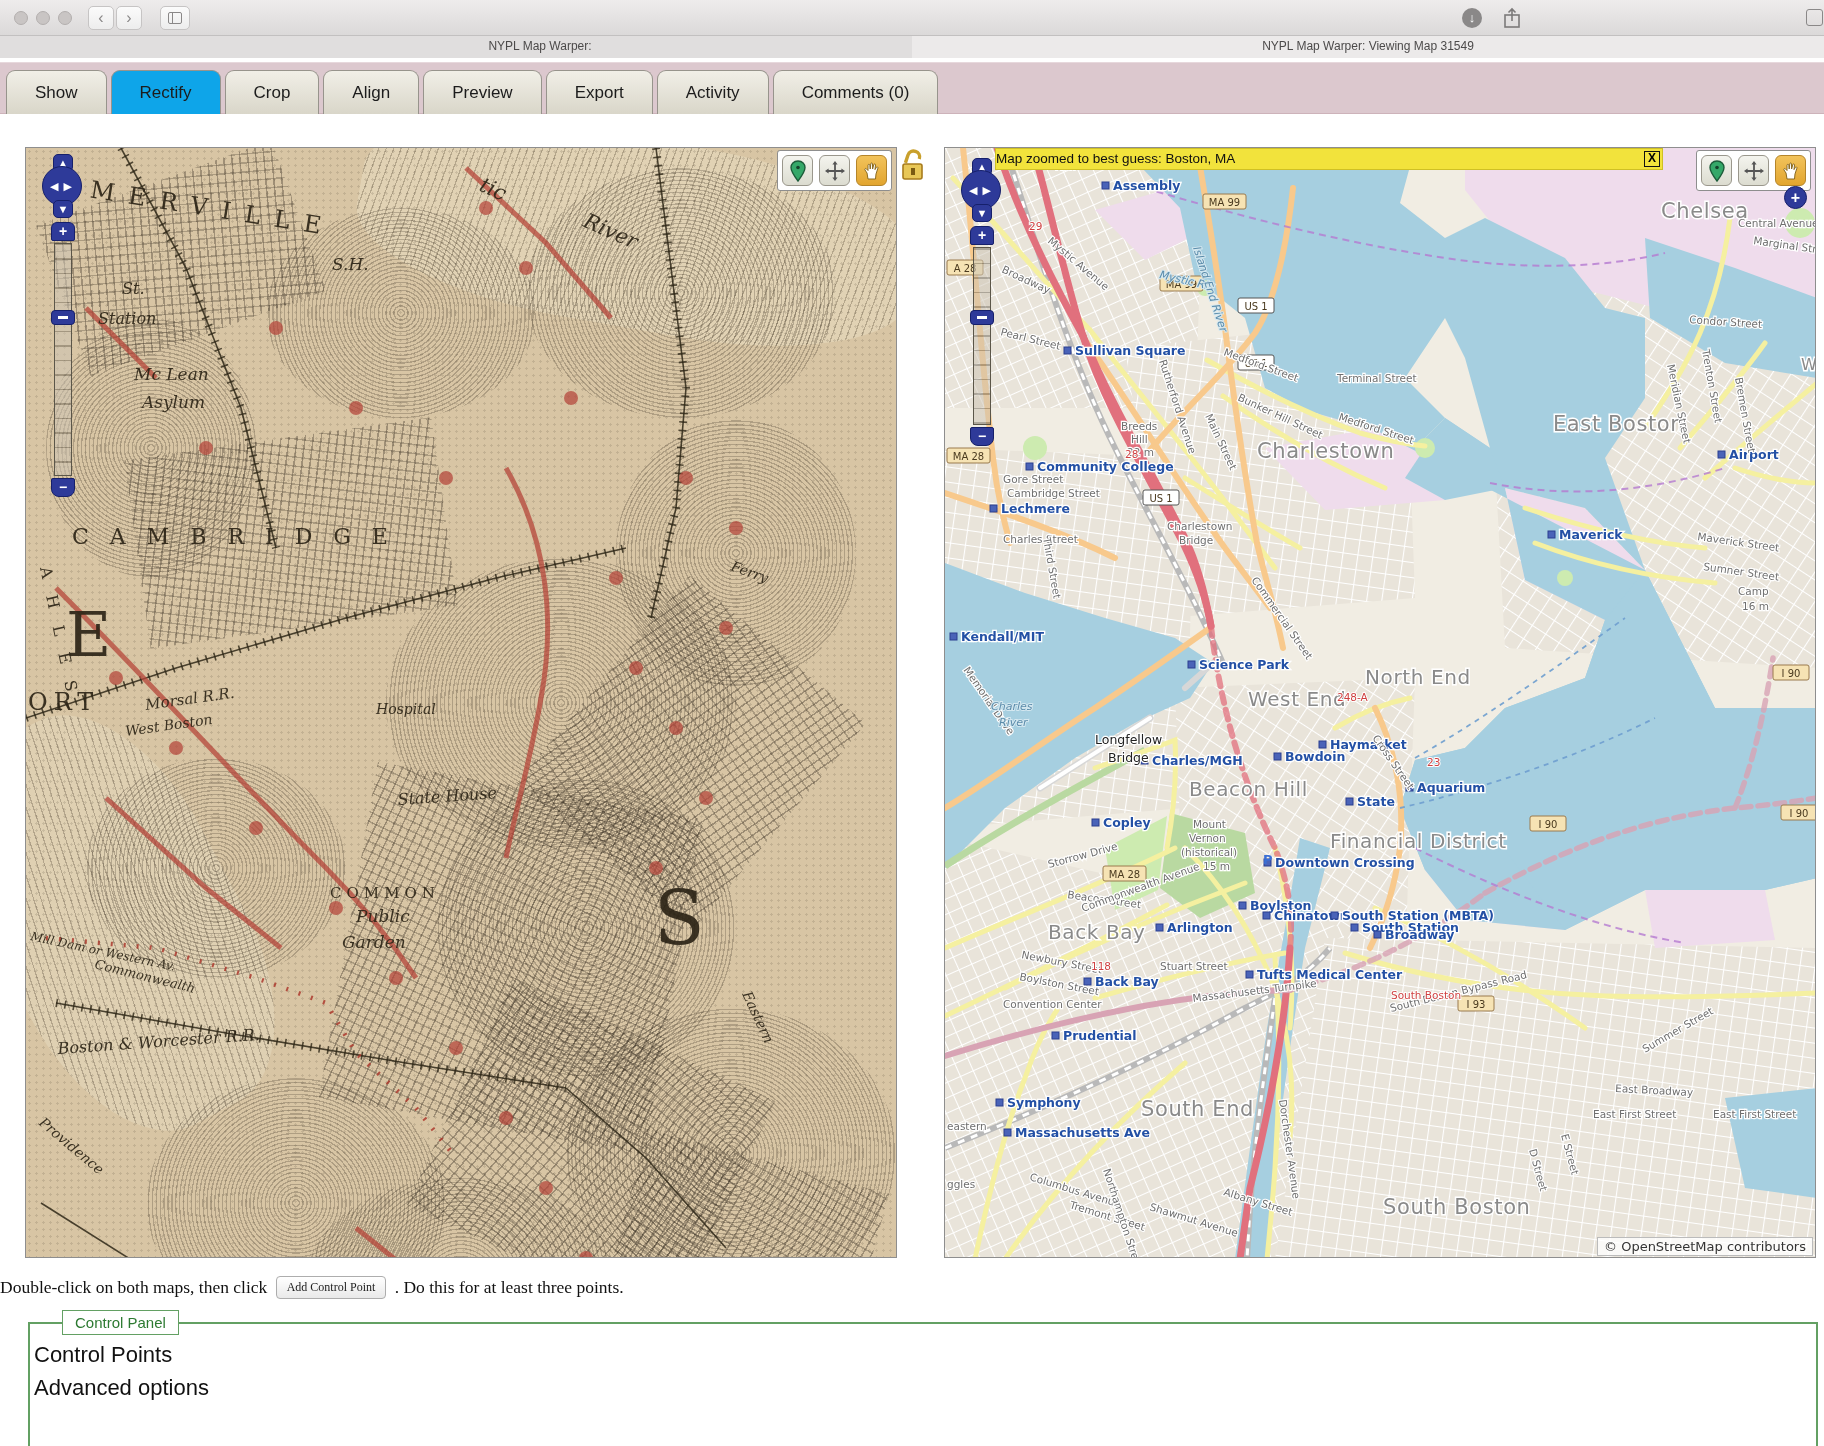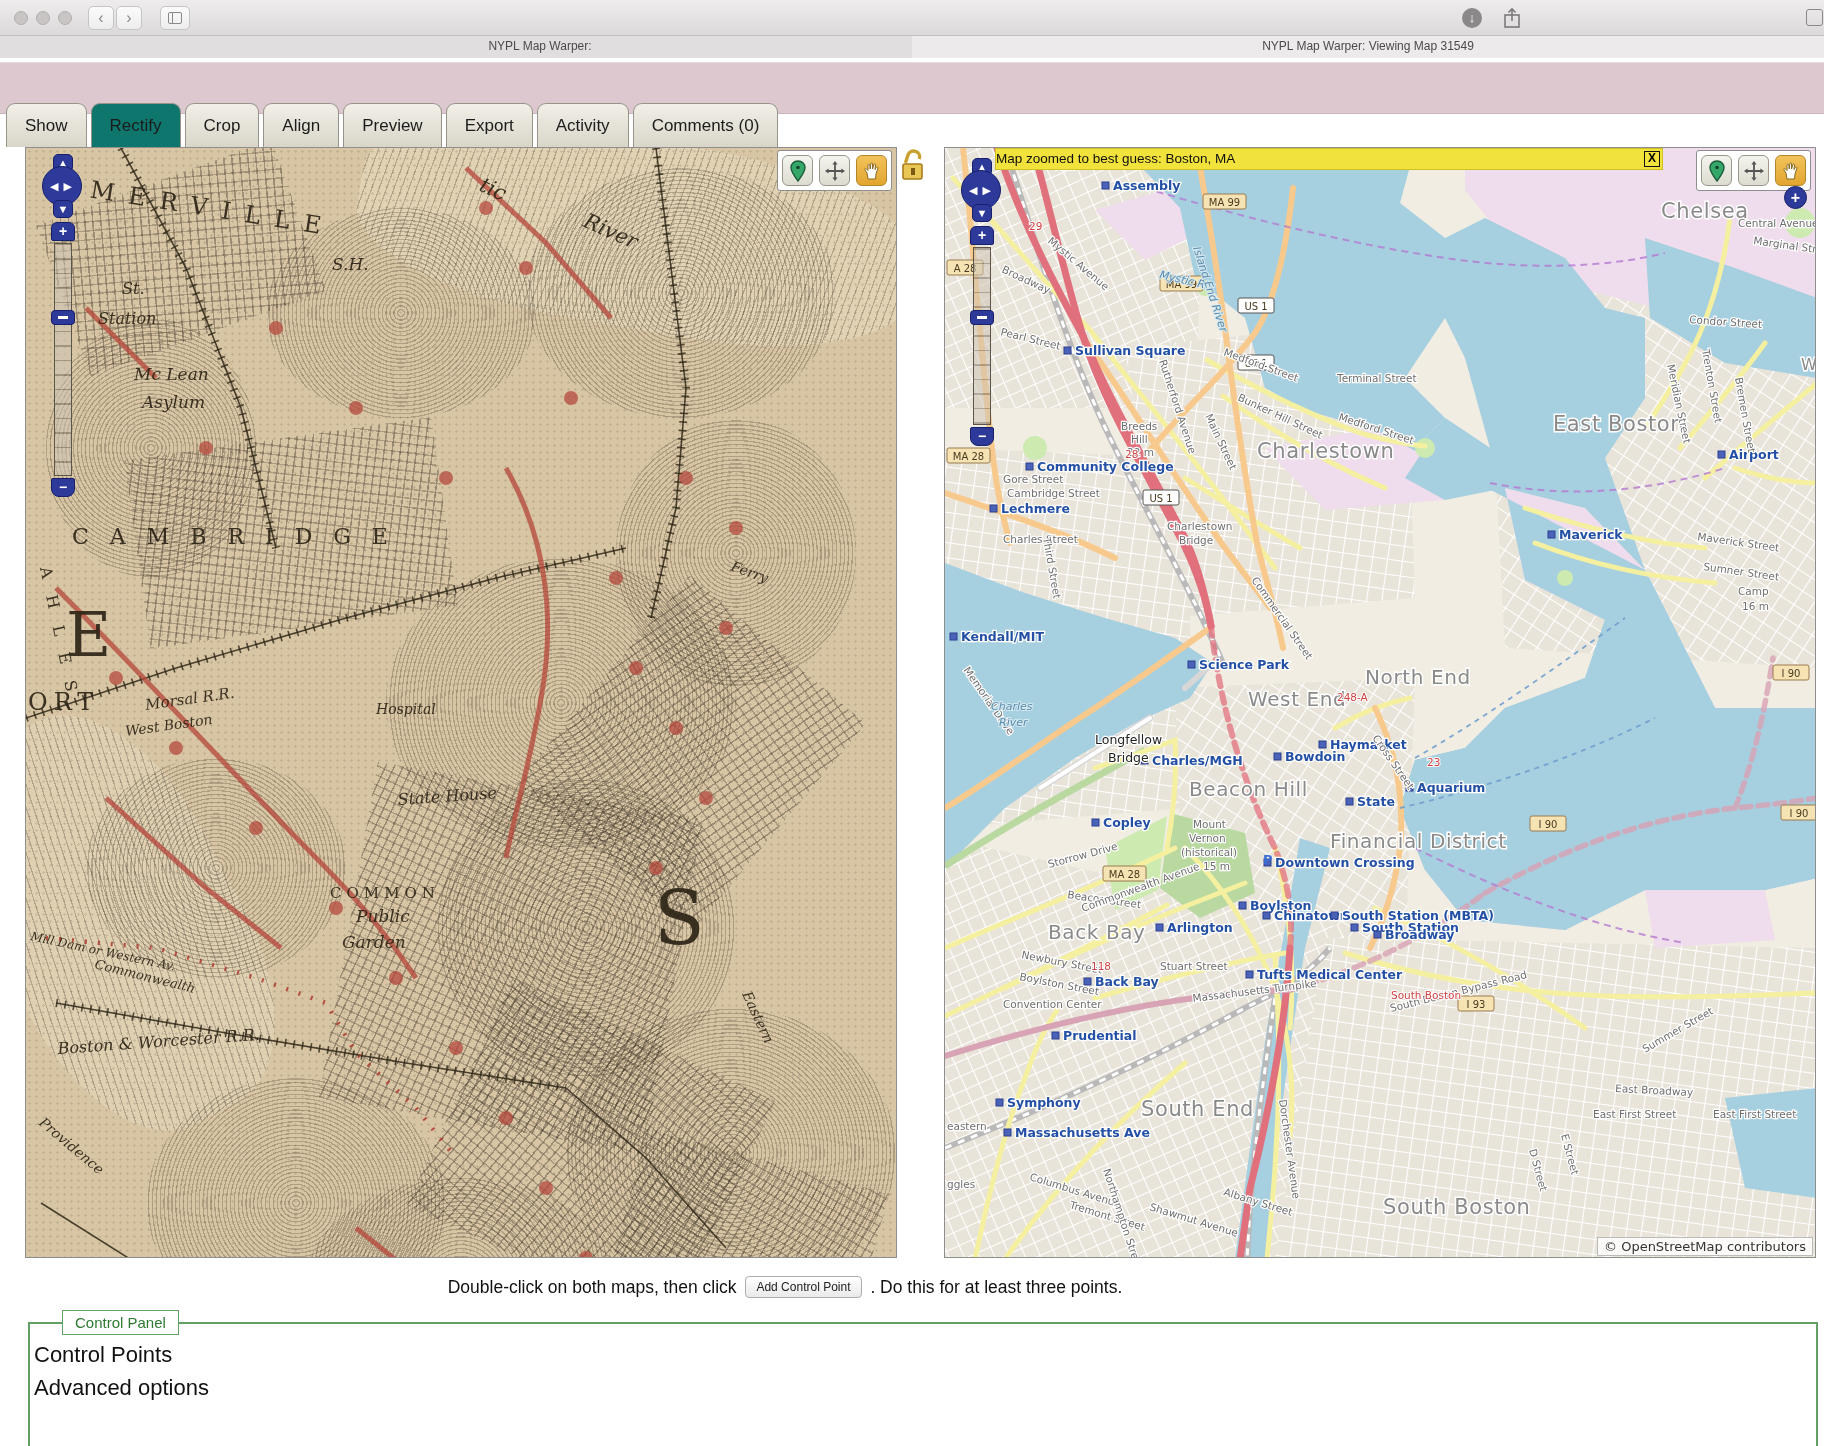--- a/index.html
+++ b/index.html
@@ -32,24 +32,24 @@
   .tab-strip { position:absolute; left:0; top:36px; width:100%; height:22px;
     background:#e6e4e4; border-bottom:1px solid #c8c6c6; font-size:12px; color:#4c4a4a; }
   .btab { position:absolute; top:0; height:22px; line-height:21px; text-align:center; }
   .btab.left  { left:0; width:1081px; background:#e0dede; border-right:1px solid #bdbbbb; }
   .btab.right { left:912px; width:912px; background:#eceaea; }
 
   
   .pink-band { position:absolute; left:0; top:62px; width:100%; height:52px; background:#dcc8ce;
     border-top:1px solid #e7d8dc; border-bottom:1px solid #cdb3ba; }
   .app-tabs { position:absolute; left:6px; top:70px; height:44px; display:flex; gap:4px; }
-  .app-tab { height:44px; padding:0 18px; border:1px solid #97948c; border-bottom:none;
+  .app-tab { height:44px; padding:0 28px; border:1px solid #97948c; border-bottom:none;
     border-radius:9px 9px 0 0; background:linear-gradient(#f1efe7,#d9d6c9);
-    font-size:17px; color:#1c1c1c; line-height:44px;margin-top:33px; }
-  .app-tab.active { background:#0f766e; font-weight:400; }
+    font-size:17px; color:#1c1c1c; line-height:44px; }
+  .app-tab.active { background:#0ea5e9; font-weight:400; }
 
   
   .map-panel { position:absolute; top:147px; width:872px; height:1111px;
     border:1px solid #8e8e8e; overflow:hidden; background:#eee; }
   #left-map  { left:25px;  background:#d8c5a4; }
   #right-map { left:944px; background:#f1ede3; }
   .map-panel svg.layer { position:absolute; left:0; top:0; }
 
   
   .lm-tex { position:absolute; pointer-events:none; }
@@ -102,22 +102,22 @@
     background:#f2e33c; color:#000; font-weight:bold; font-size:12px; line-height:13px;
     text-align:center; }
   .maxi { position:absolute; right:8px; top:38px; width:23px; height:23px; border-radius:50%;
     background:#2e3a99; border:1px solid #16206b; color:#fff; font-weight:bold; font-size:16px;
     text-align:center; line-height:21px; }
   .attribution { position:absolute; right:2px; bottom:1px; background:rgba(255,255,255,.78);
     border:1px solid #bbb; font-size:13px; color:#333; padding:1px 6px;
     font-family:"DejaVu Sans", sans-serif; }
 
   
-  .instructions { position:absolute; left:0; top:1276px; width:1570px; text-align:center;
-    font-size:17.5px; color:#111; }
+  .instructions { position:absolute; left:0; top:1276px; width:1570px; 
+    font-size:17.5px; color:#111;font-family:Liberation Serif, serif; }
   .acp-btn { display:inline-block; border:1px solid #adadad; border-radius:4px;
     background:linear-gradient(#fff,#e9e9e9); font-size:12px; color:#222; padding:3px 10px;
     margin:0 4px; vertical-align:2px; }
   fieldset.cpanel { position:absolute; left:28px; top:1310px; width:1790px; height:200px;
     border:2px solid #63a063; }
   fieldset.cpanel legend { margin-left:32px; border:1.5px solid #63a063; background:#fff;
     color:#2d7a32; font-size:15px; padding:3px 12px; }
   .cp-item { font-size:22px; color:#111; margin:7px 0 0 4px; }
   .warp-btn { display:inline-block; margin:10px 0 0 12px; padding:8px 22px; border-radius:8px;
     border:1px solid #777; background:linear-gradient(#9d9d9d,#7e7e7e); color:#fff;

